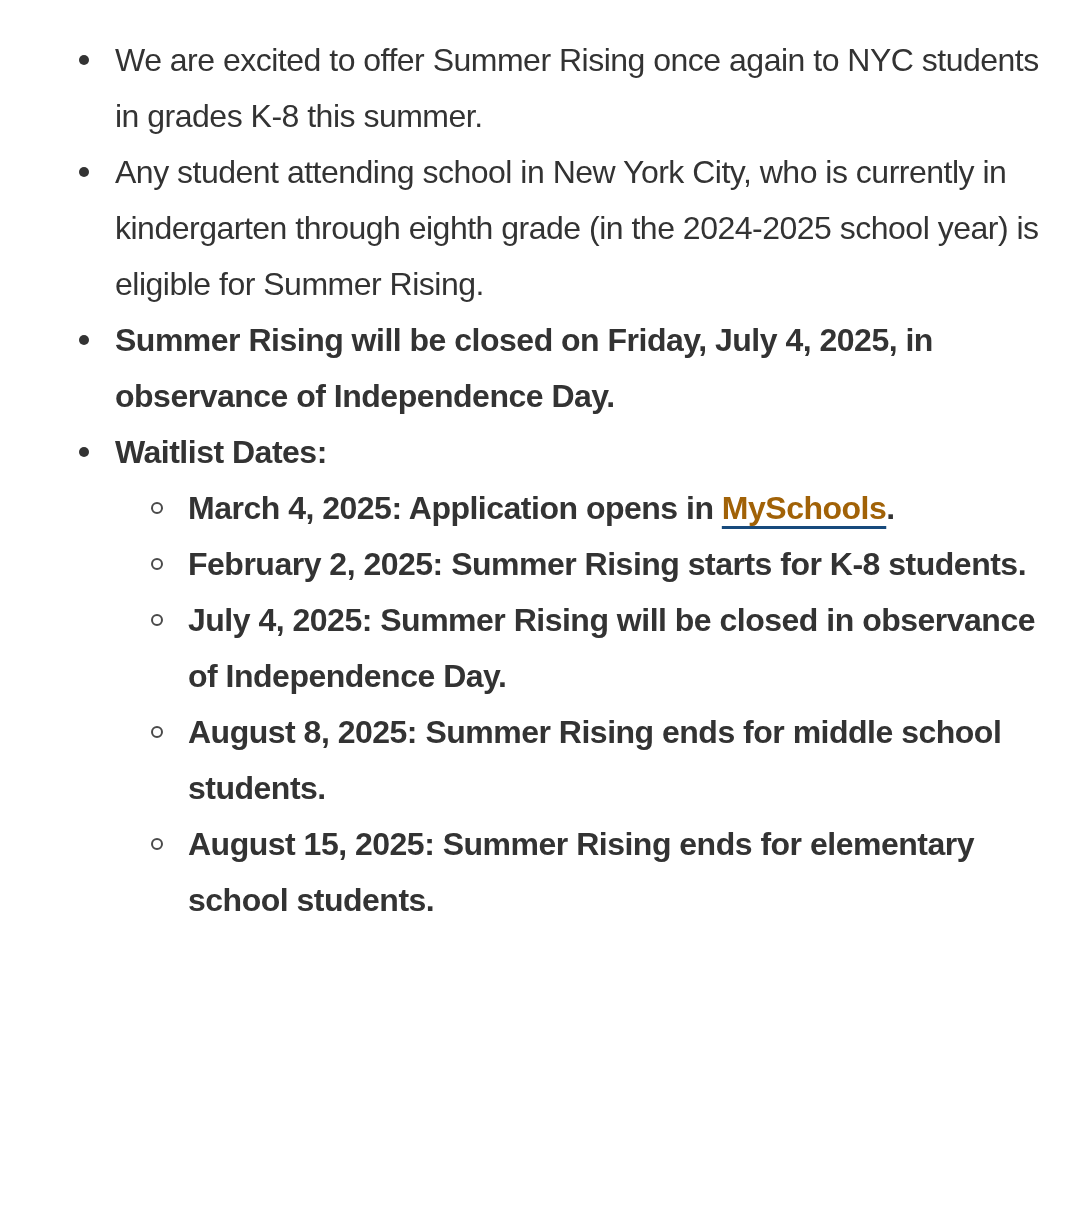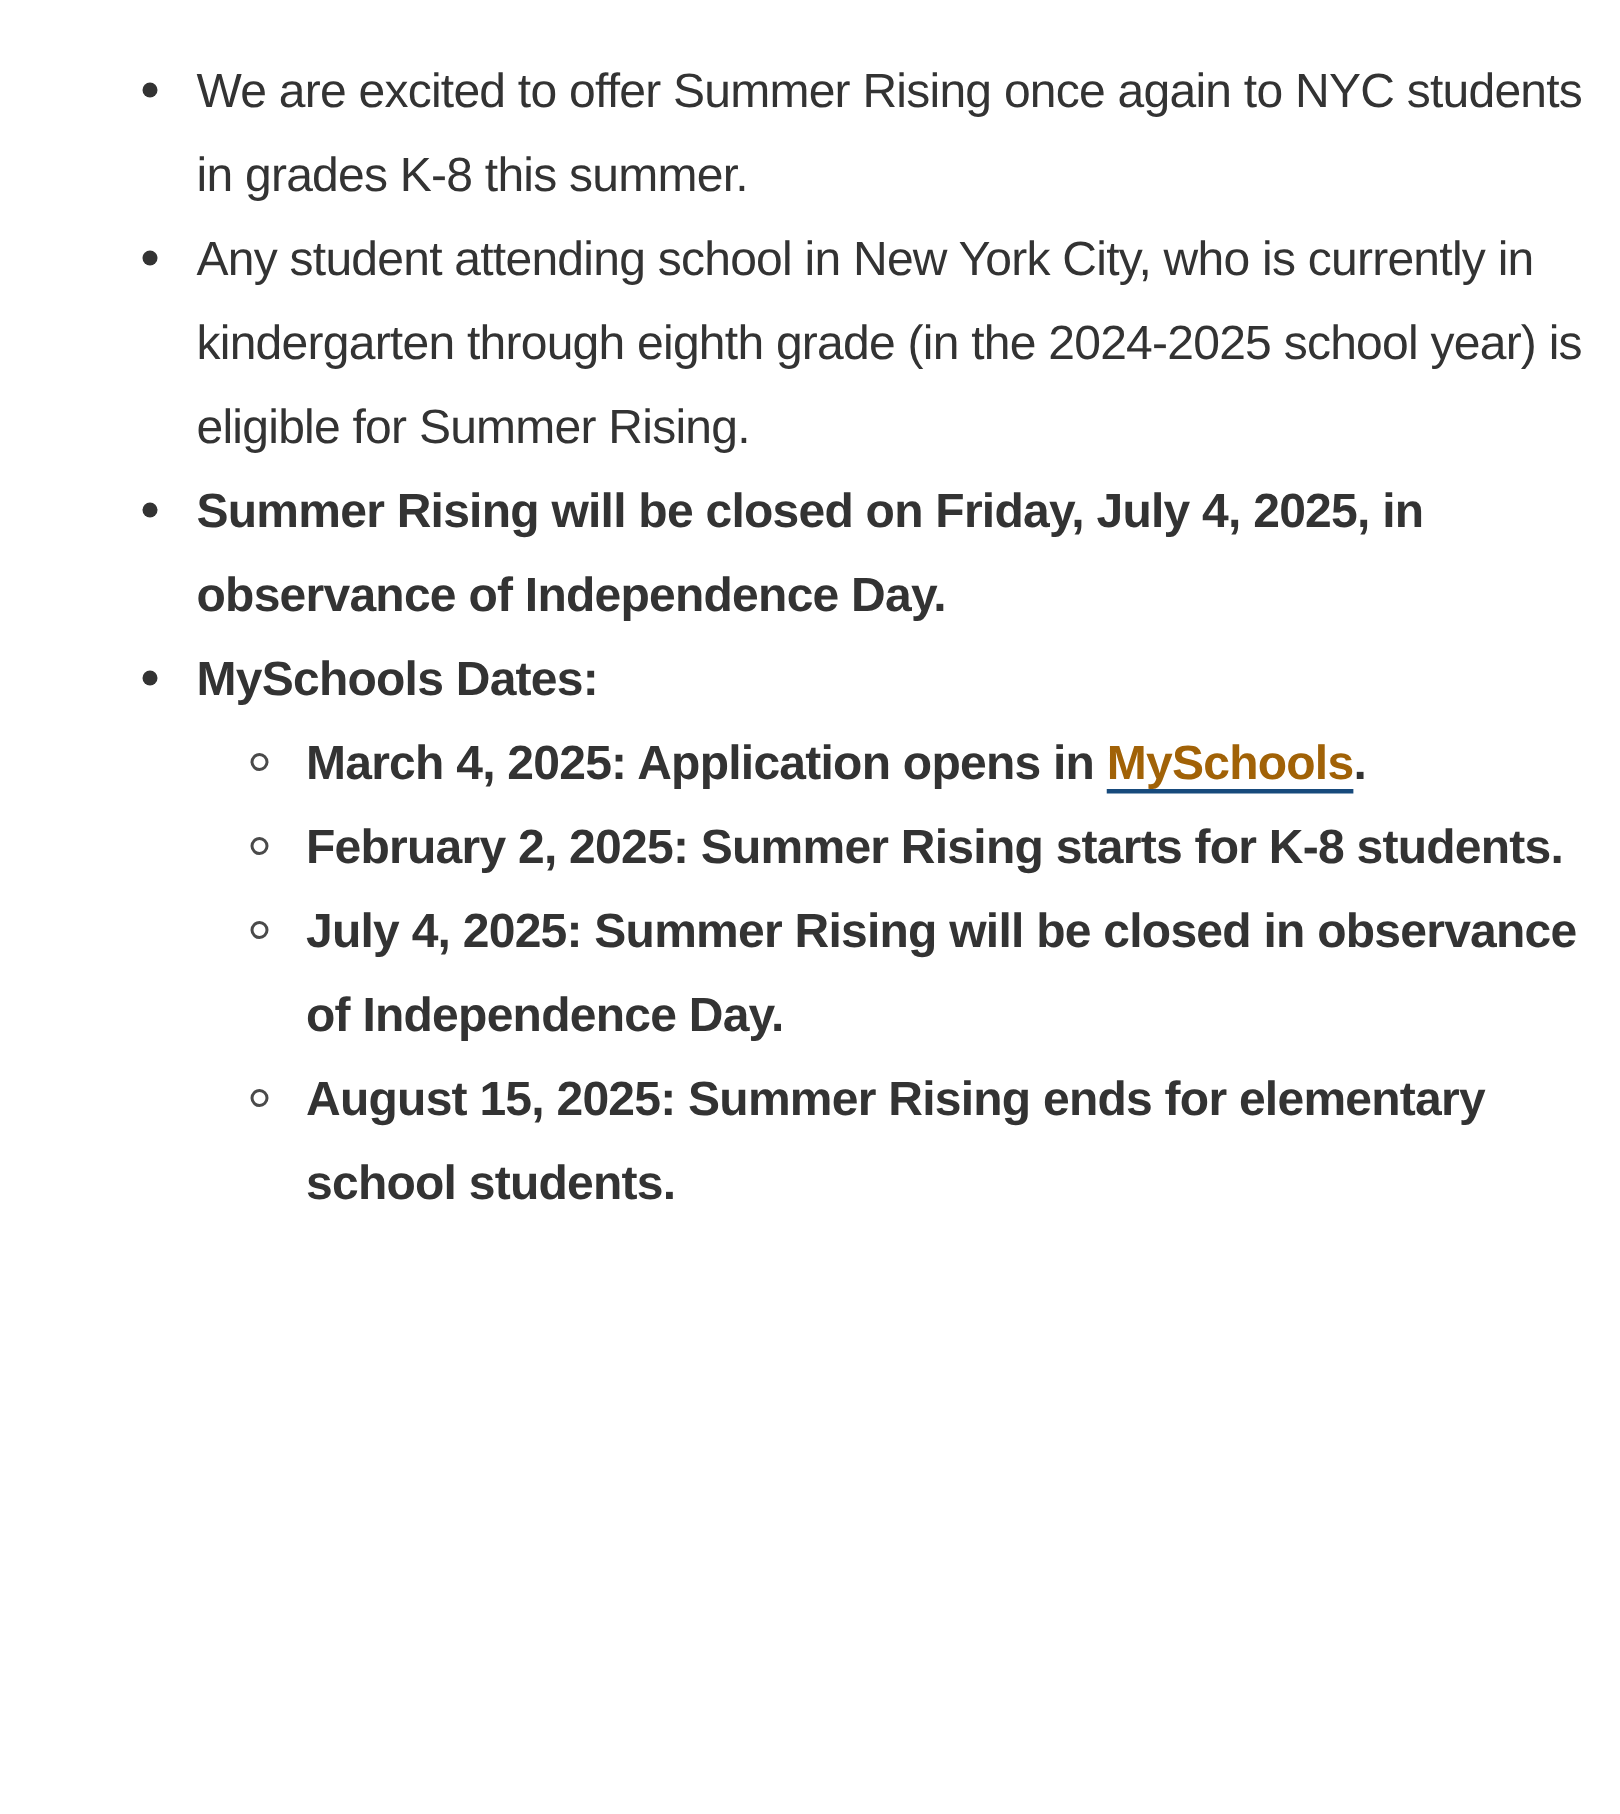--- a/index.html
+++ b/index.html
@@ -15,21 +15,20 @@
     font-size: 32px;
     line-height: 56px;
     letter-spacing: -0.5px;
     color: #333333;
   }
   .content {
     padding-top: 32px;
     padding-right: 10px;
     box-sizing: border-box;
     width: 1080px;
-    padding-left: 16px;
   }
   ul.level1 {
     list-style: none;
     margin: 0;
     padding: 0 0 0 115px;
   }
   ul.level2 {
     list-style: none;
     margin: 0;
     padding: 0 0 0 73px;
@@ -72,31 +71,32 @@
 
 <div class="content">
   <ul class="level1">
 
     <li><span>We are excited to offer Summer Rising once again to NYC students in grades K-8 this summer.</span></li>
 
     <li><span>Any student attending school in New York City, who is currently in kindergarten through eighth grade (in the 2024-2025 school year) is eligible for Summer Rising.</span></li>
 
     <li class="bold"><span>Summer Rising will be closed on Friday, July 4, 2025, in observance of Independence Day.</span></li>
 
-    <li class="bold"><span>MySchools Dates:</span>
+    <li class="bold"><span>Waitlist Dates:</span>
       <ul class="level2">
 
         <li><span>March 4, 2025: Application opens in </span><a class="myschools" href="#">MySchools</a><span>.</span></li>
 
 
 
         <li><span>February 2, 2025: Summer Rising starts for K-8 students.</span></li>
 
         <li class="bold"><span>July 4, 2025: Summer Rising will be closed in observance of Independence Day.</span></li>
 
+        <li><span>August 8, 2025: Summer Rising ends for middle school students.</span></li>
 
         <li><span>August 15, 2025: Summer Rising ends for elementary school students.</span></li>
 
       </ul>
     </li>
 
   </ul>
 </div>
 
 </body></html>

